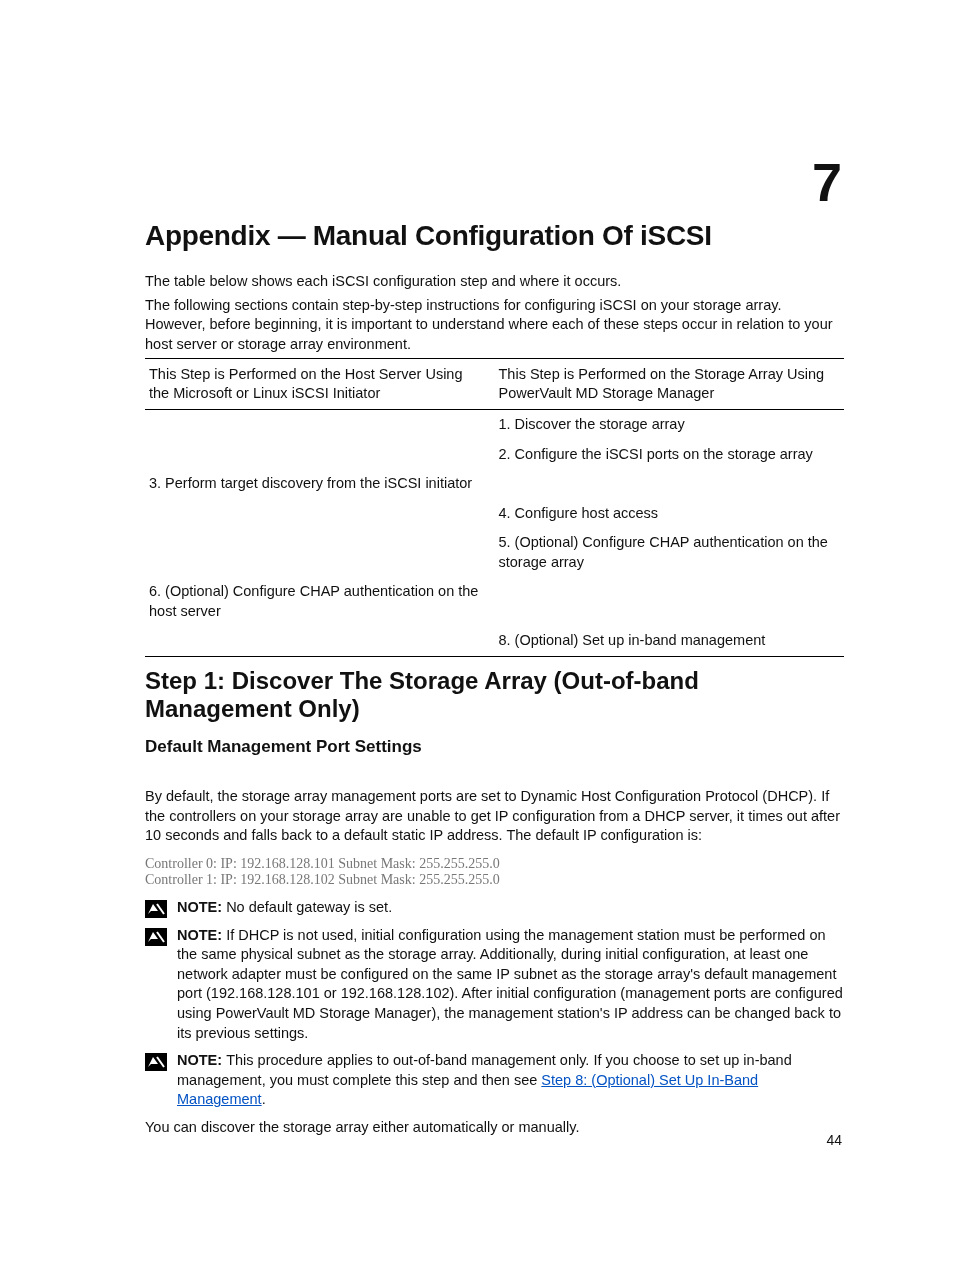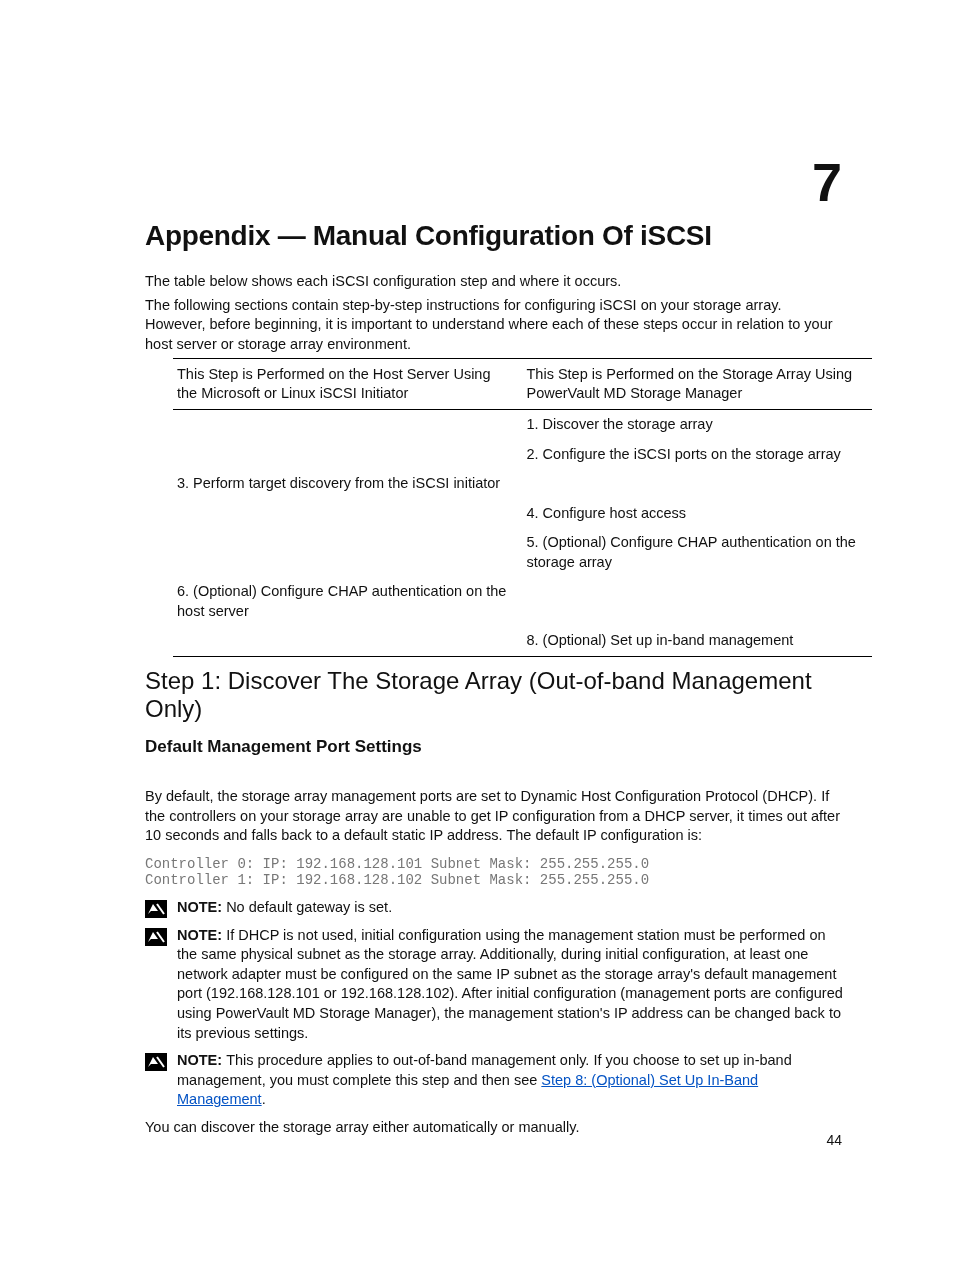--- a/index.html
+++ b/index.html
@@ -26,58 +26,57 @@
     line-height: 1;
   }
   h1 {
     font-size: 28px;
     font-weight: 600;
     margin: 60px 0 20px 0;
     letter-spacing: -0.3px;
   }
   h2 {
     font-size: 24px;
-    font-weight: 400;
+    font-weight: 700;
     margin: 24px 0 10px 0;
   }
   h3 {
     font-size: 17px;
     font-weight: 700;
     margin: 14px 0 30px 0;
   }
   p {
     margin: 0 0 4px 0;
     line-height: 1.35;
   }
   .para-block { margin-bottom: 4px; }
   table {
     border-collapse: collapse;
     width: 100%;
     margin-top: 2px;
-    margin-left: 28px;
   }
   th {
     text-align: left;
     font-weight: 400;
     border-top: 1.5px solid #000;
     border-bottom: 1.5px solid #000;
     padding: 6px 10px 6px 4px;
     vertical-align: top;
     line-height: 1.3;
   }
   td {
     padding: 5px 10px 5px 4px;
     vertical-align: top;
     line-height: 1.35;
   }
   tbody tr:last-child td { border-bottom: 1.5px solid #000; }
   .col1 { width: 50%; }
   .col2 { width: 50%; }
   pre {
-    font-family: Liberation Mono, monospace;
+    font-family: Liberation Serif, serif;
     font-size: 14px;
     color: #777;
     margin: 10px 0 10px 0;
     white-space: pre;
   }
   .note-row {
     display: flex;
     align-items: flex-start;
     margin: 6px 0 8px 0;
   }

